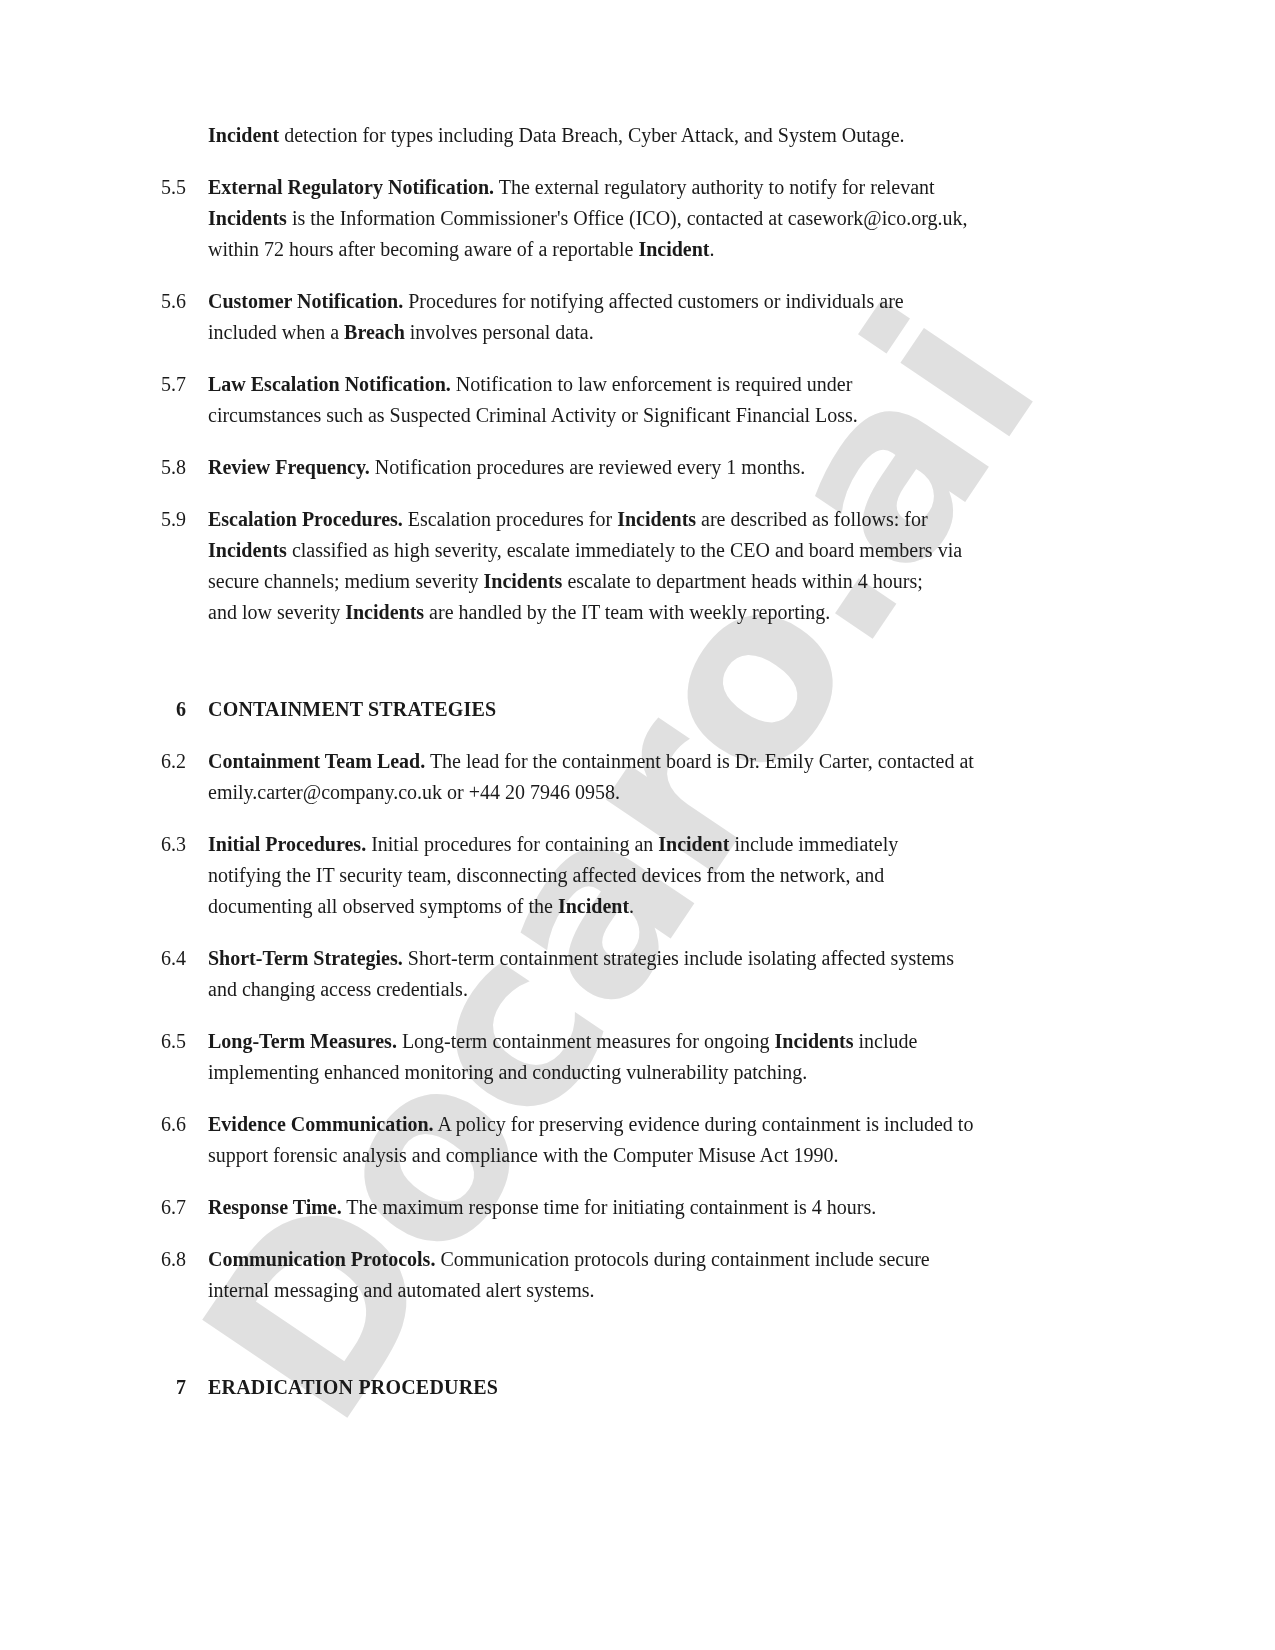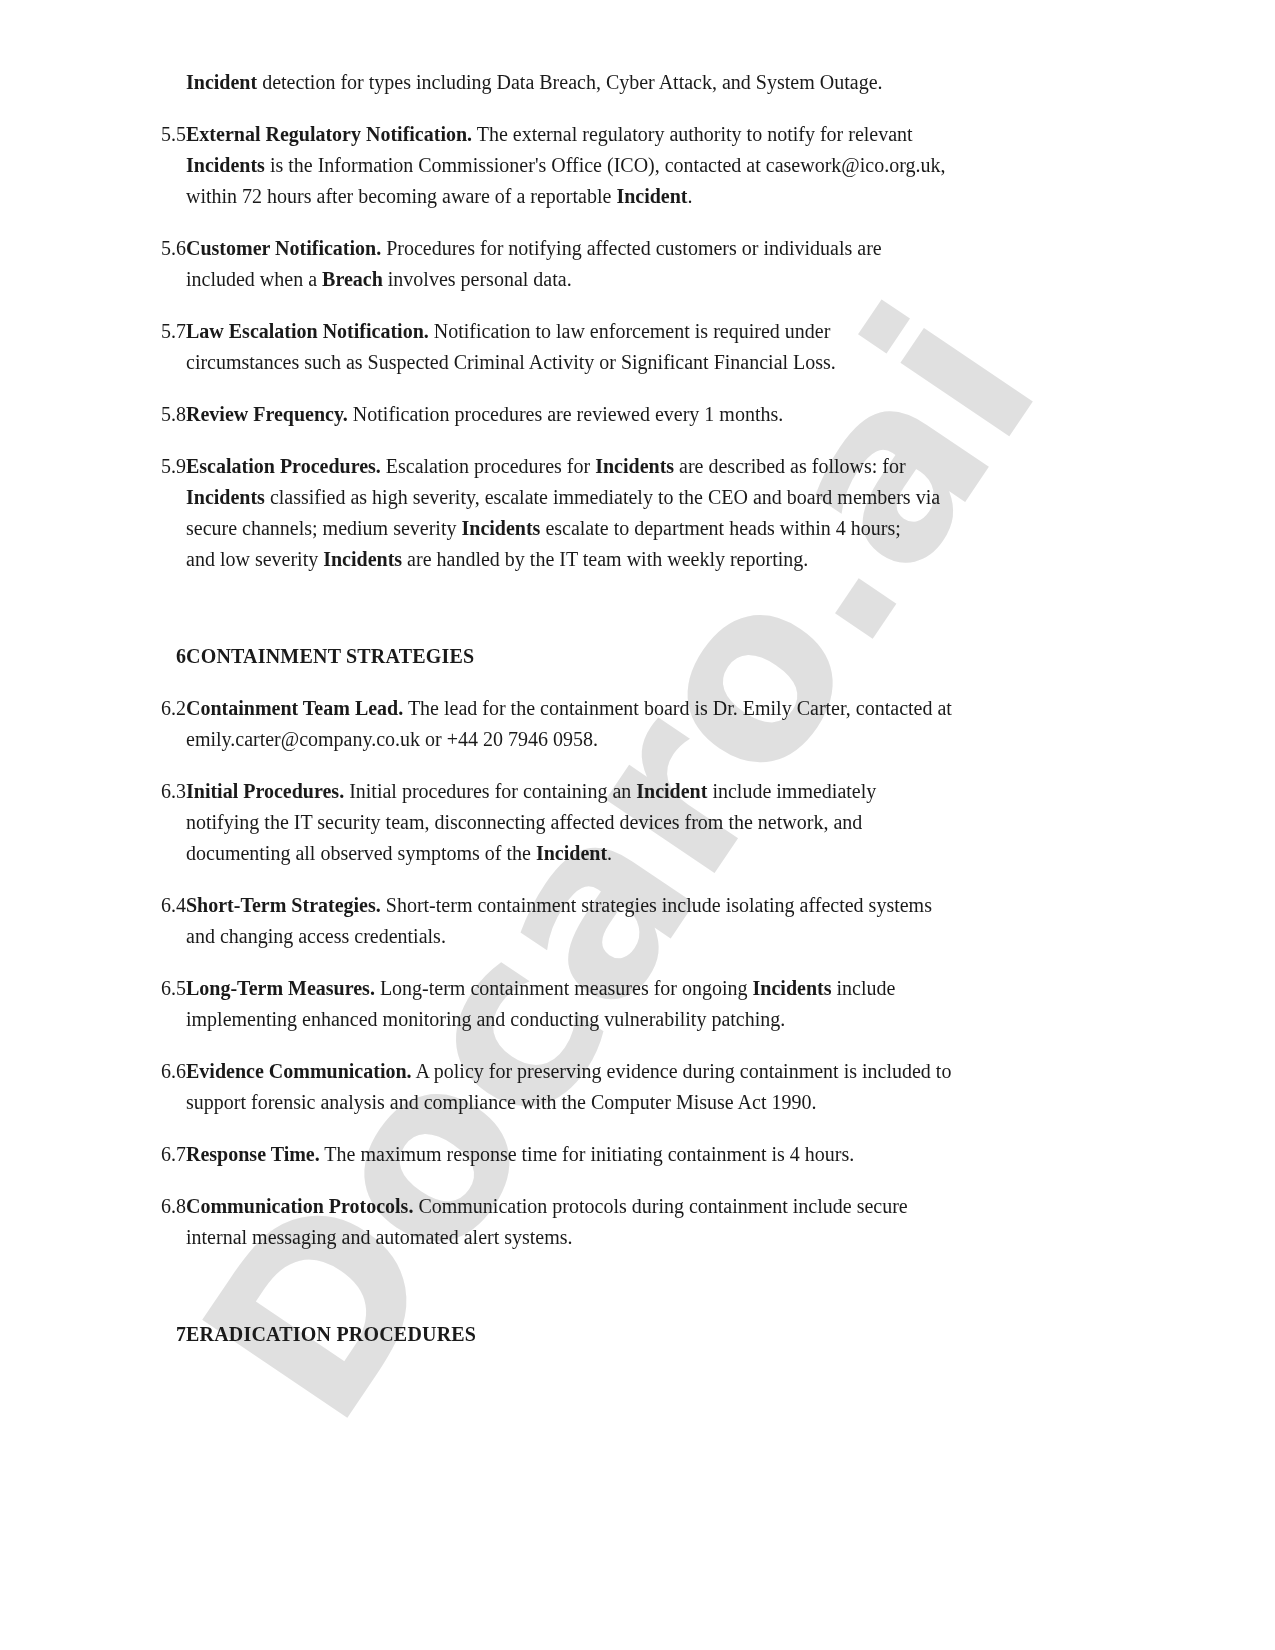--- a/index.html
+++ b/index.html
@@ -23,33 +23,34 @@
     letter-spacing: -0.01em;
     white-space: nowrap;
     z-index: 0;
     user-select: none;
   }
   .content {
     position: absolute;
     left: 155px;
     top: 0;
     width: 923px;
-    padding-top: 67px;
+    padding-top: 120px;
     z-index: 1;
     font-size: 20px;
     line-height: 31px;
   }
   .para {
     display: flex;
     align-items: flex-start;
     margin: 0 0 21px 0;
   }
   .num {
     flex: 0 0 31px;
     text-align: right;
+    margin-right: 22px;
     white-space: nowrap;
   }
   .body { flex: 1 1 auto; min-width: 0; }
   .heading { font-weight: bold; margin-top: 66px; }
   .heading .htitle { flex: 1 1 auto; letter-spacing: 0.2px; }
   .b { font-weight: bold; }
 </style>
 </head>
 <body>
 

